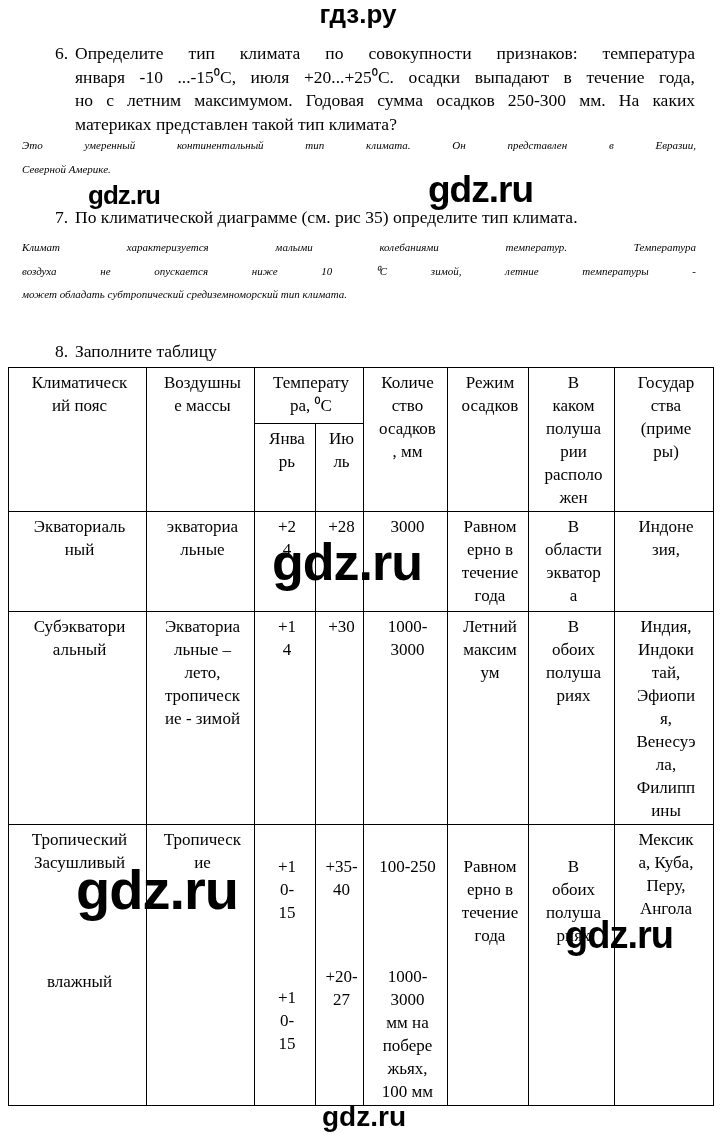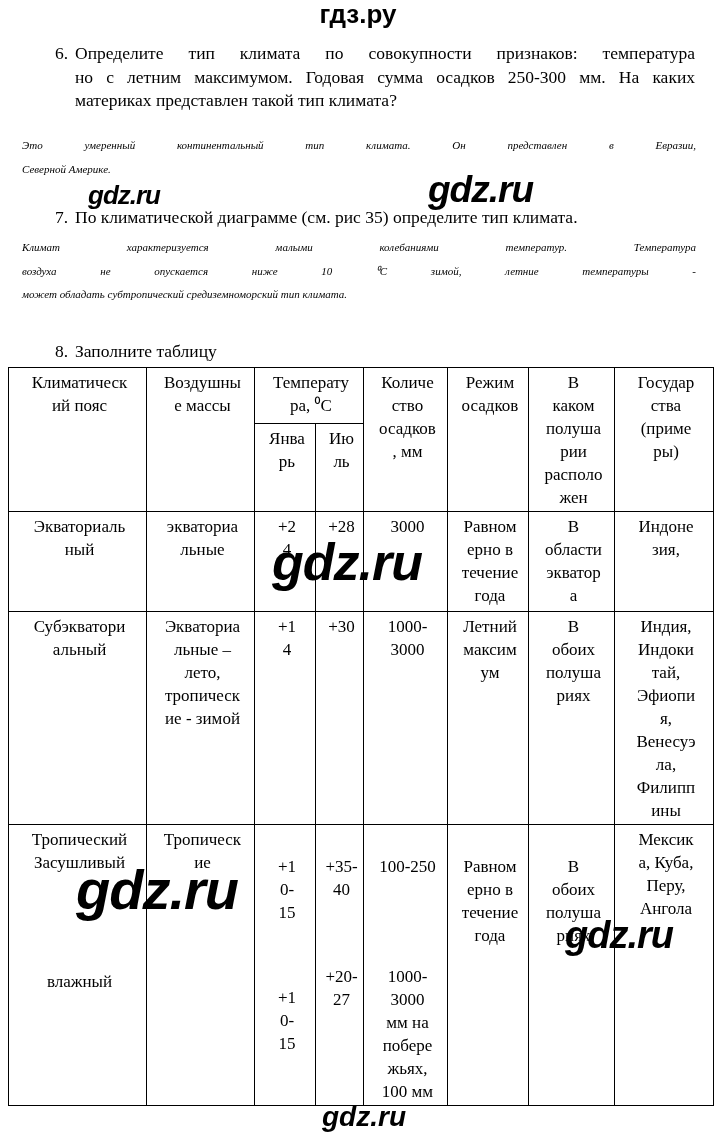--- a/index.html
+++ b/index.html
@@ -25,21 +25,20 @@
     position:absolute;left:22px;width:674px;
     font-style:italic;font-size:11px;line-height:23.5px;
   }
   .jl{text-align:justify;text-align-last:justify;}
   .jl-last{text-align:right;text-align-last:left;}
   .wm{
     position:absolute;
     font-family:"Liberation Sans",sans-serif;
     font-weight:bold;line-height:1;letter-spacing:-1px;
     white-space:nowrap;
-    font-style:italic;
   }
   table.climate{
     position:absolute;left:8px;top:367px;
     width:705px;border-collapse:collapse;table-layout:fixed;
     font-size:17px;line-height:23px;
   }
   table.climate td{
     border:1.5px solid #000;
     vertical-align:top;text-align:center;font-weight:normal;
     padding:3px 4px 2px 8px;
@@ -54,20 +53,21 @@
   .mt-amt{margin-top:87px;}
 </style>
 </head>
 <body>
 
 <div class="site-header">гдз.ру</div>
 
 <div class="question" style="top:42px;">
   <span class="qnum">6.</span>
   <div class="jl">Определите тип климата по совокупности признаков: температура</div>
+  <div class="jl">января -10 ...-15⁰С, июля +20...+25⁰С. осадки выпадают в течение года,</div>
   <div class="jl">но с летним максимумом. Годовая сумма осадков 250-300 мм. На каких</div>
   <div class="jl jl-last">материках представлен такой тип климата?</div>
 </div>
 
 <div class="answer" style="top:134px;">
   <div class="jl">Это умеренный континентальный тип климата. Он представлен в Евразии,</div>
   <div class="jl jl-last">Северной Америке.</div>
 </div>
 
 <div class="wm" style="top:182px;left:88px;font-size:26px;">gdz.ru</div>

